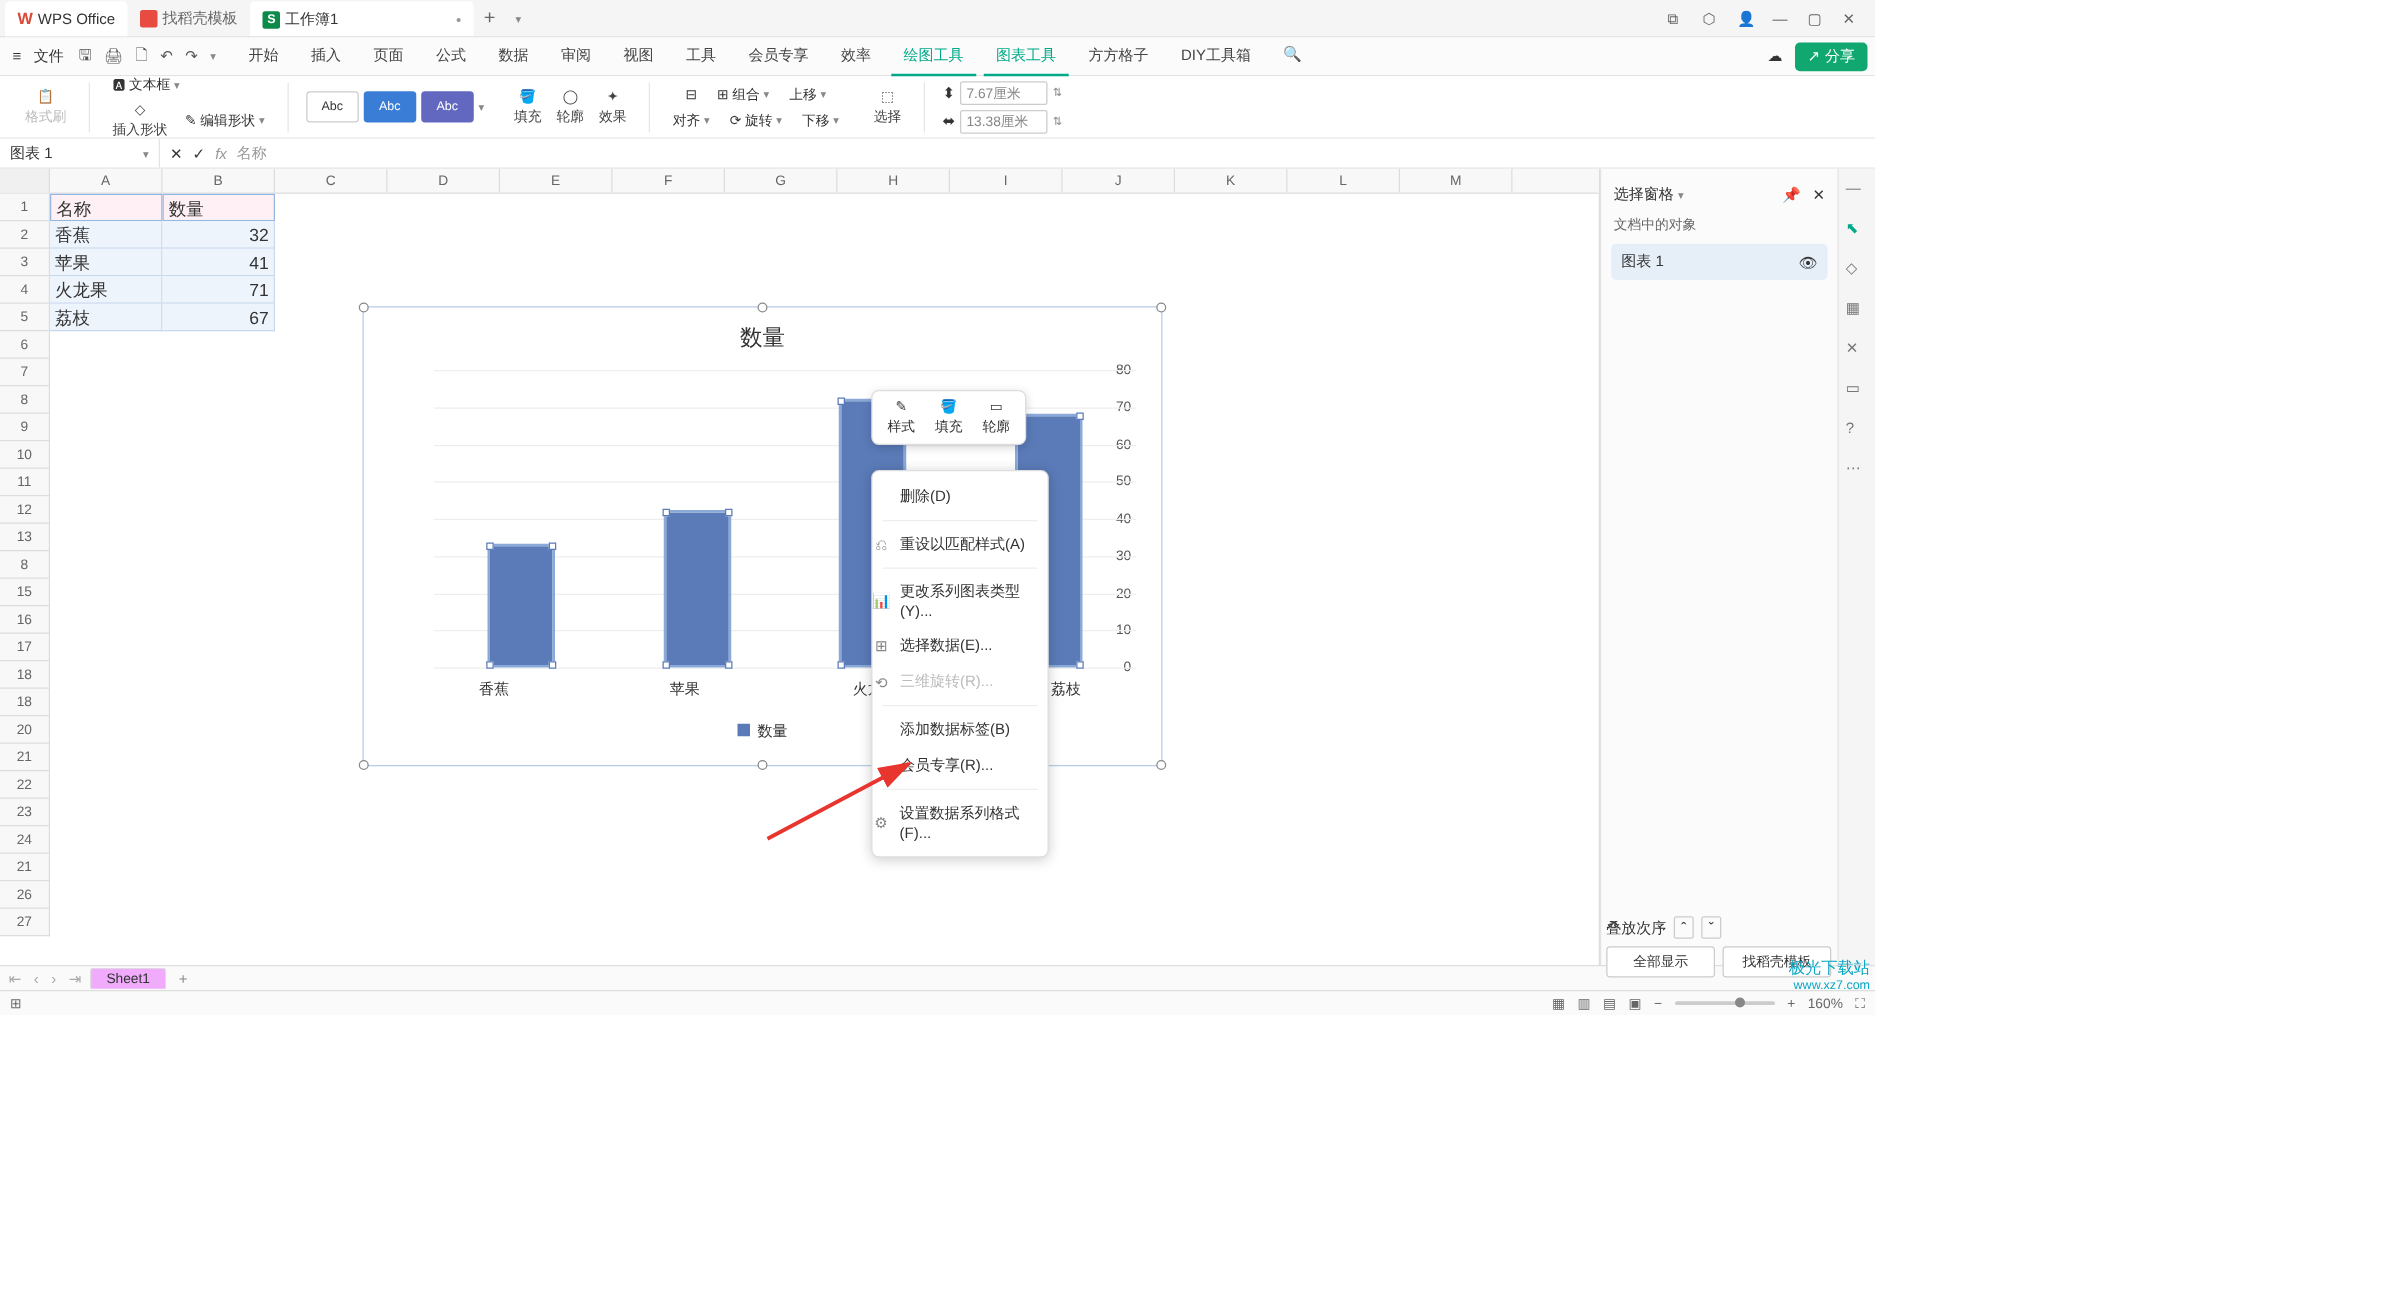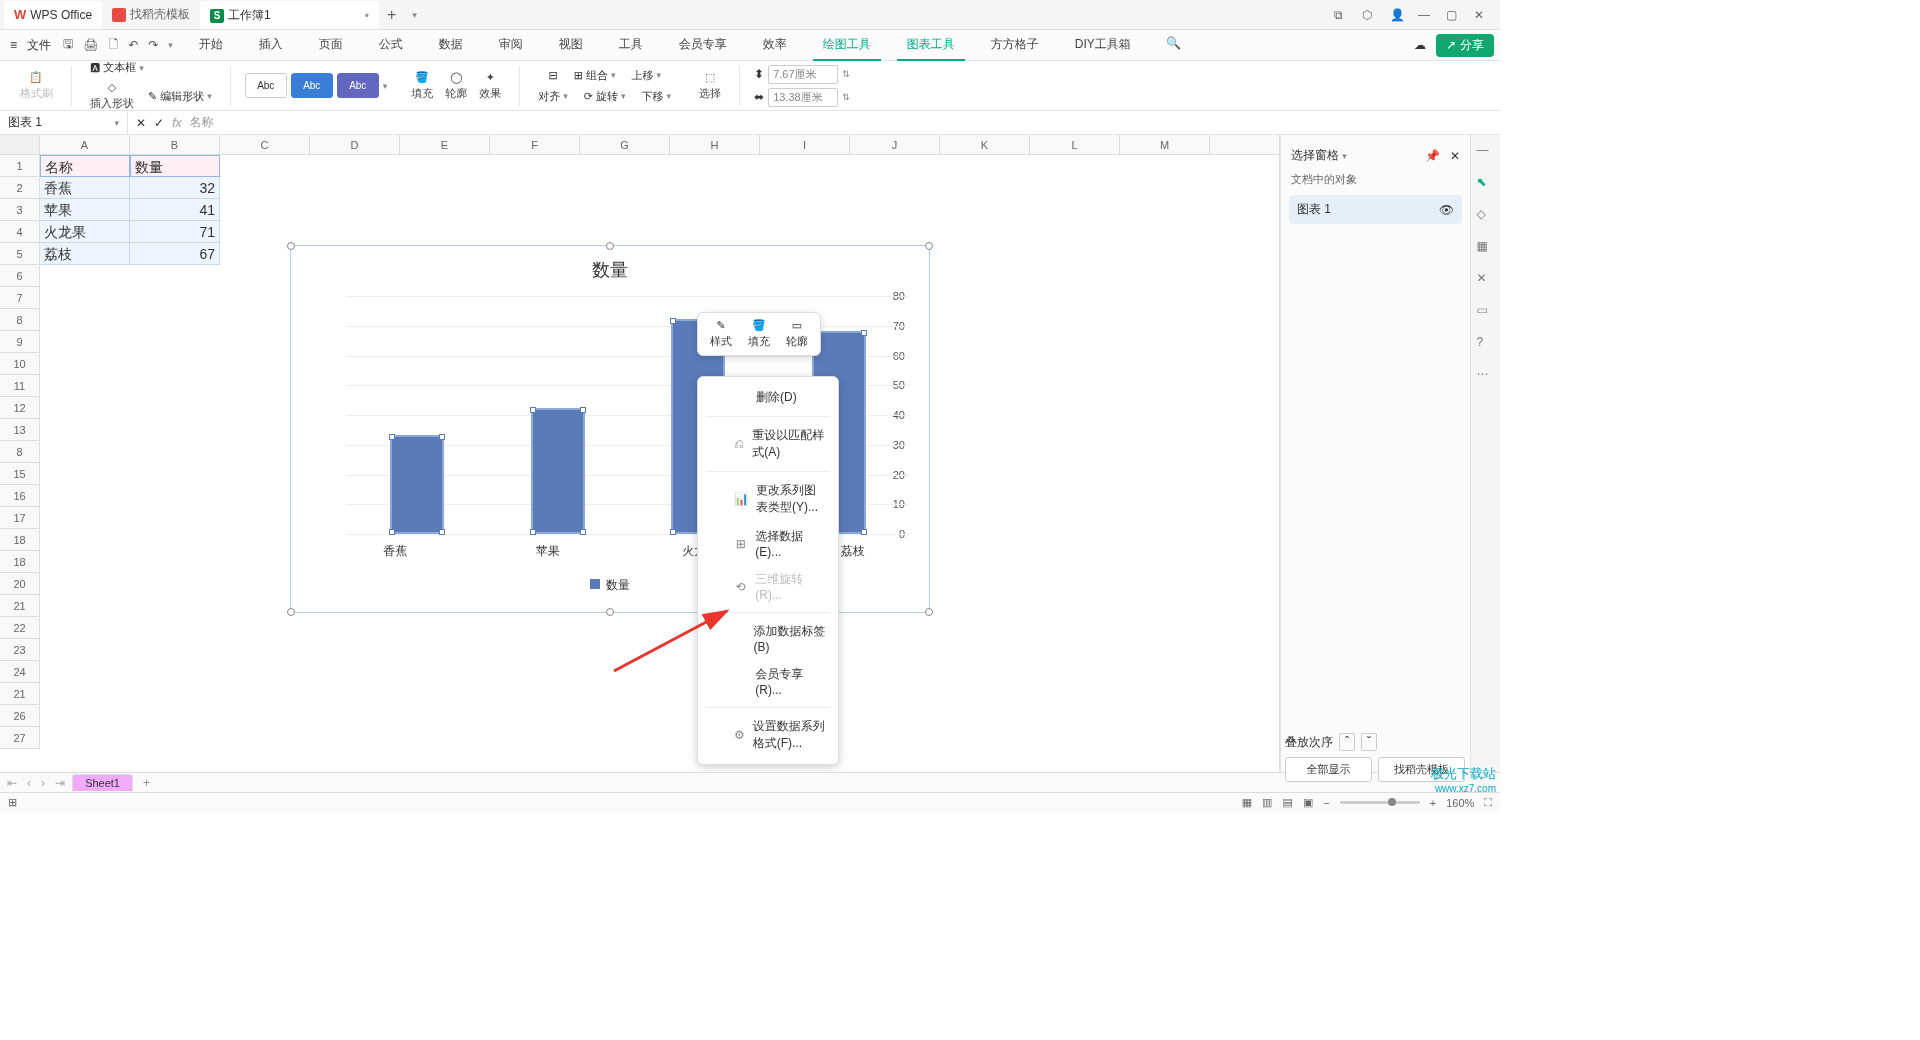--- a/index.html
+++ b/index.html
@@ -13,21 +13,21 @@
 .doc-icon{width:14px;height:14px;background:#0c8a4a;color:#fff;border-radius:2px;display:inline-flex;align-items:center;justify-content:center;font-size:10px;font-weight:bold;}
 .tab-close{color:#999;margin-left:8px;}
 .add-tab{color:#666;padding:0 8px;font-size:16px;}
 .titlebar-right{margin-left:auto;display:flex;align-items:center;gap:14px;padding-right:8px;}
 .win-btn{width:14px;height:14px;display:inline-block;color:#666;}
 .menubar{height:31px;display:flex;align-items:center;padding:0 6px;border-bottom:1px solid #e3e3e3;background:#fbfbfb;}
 .hamburger{padding:0 4px;}
 .file-btn{padding:0 6px;}
 .qat{display:flex;gap:10px;padding:0 6px;align-items:center;color:#555;}
 .qat span{cursor:pointer;}
-.menu-tabs{display:flex;gap:16px;margin-left:10px;}
+.menu-tabs{display:flex;gap:6px;margin-left:10px;}
 .menu-tab{padding:6px 10px;color:#444;cursor:pointer;}
 .menu-tab.active{color:#0a8;border-bottom:2px solid #0a8;}
 .menubar-right{margin-left:auto;display:flex;gap:10px;align-items:center;}
 .share-btn{background:#10a870;color:#fff;padding:3px 10px;border-radius:4px;display:flex;align-items:center;gap:4px;}
 .ribbon{height:50px;display:flex;align-items:center;padding:6px 10px;gap:8px;border-bottom:1px solid #e3e3e3;background:#fff;}
 .rib-group{display:flex;align-items:center;gap:4px;padding:0 6px;}
 .rib-sep{width:1px;height:40px;background:#e6e6e6;}
 .rib-btn{display:flex;flex-direction:column;align-items:center;gap:2px;padding:2px 4px;color:#444;font-size:11px;}
 .rib-btn.disabled{color:#bbb;}
 .rib-small{display:flex;align-items:center;gap:3px;font-size:11px;padding:2px 4px;}
@@ -63,21 +63,21 @@
 .bar{position:absolute;bottom:0;width:50px;background:#5a7bb8;}
 .bar.sel{outline:2px solid #8aa9d8;}
 .bar-handle{position:absolute;width:6px;height:6px;background:#fff;border:1px solid #5a7bb8;}
 .x-labels{position:absolute;left:28px;right:0;bottom:52px;display:flex;}
 .x-lab{flex:1;text-align:center;font-size:12px;}
 .legend{position:absolute;bottom:18px;left:0;right:0;text-align:center;font-size:12px;}
 .legend-sq{display:inline-block;width:10px;height:10px;background:#5a7bb8;margin-right:6px;}
 .mini-toolbar{position:absolute;left:406px;top:66px;background:#fff;border:1px solid #ddd;border-radius:6px;box-shadow:0 2px 8px rgba(0,0,0,0.15);display:flex;padding:4px 8px;gap:8px;}
 .mini-btn{display:flex;flex-direction:column;align-items:center;font-size:11px;gap:2px;padding:2px 4px;}
 .context-menu{position:absolute;left:406px;top:130px;width:142px;background:#fff;border:1px solid #ddd;border-radius:6px;box-shadow:0 2px 10px rgba(0,0,0,0.2);padding:6px 0;}
-.cm-item{padding:6px 12px;font-size:12px;display:flex;align-items:center;gap:8px;cursor:pointer;margin-left:24px;}
+.cm-item{padding:6px 0;font-size:12px;display:flex;align-items:center;gap:8px;cursor:pointer;}
 .cm-item.disabled{color:#bbb;}
 .cm-sep{height:1px;background:#eee;margin:4px 8px;}
 .cm-icon{width:14px;display:inline-block;text-align:center;color:#888;}
 .arrow-annot{position:absolute;left:318px;top:360px;pointer-events:none;}
 .sel-pane{width:190px;background:#fbfbfb;border-left:1px solid #e3e3e3;padding:8px;}
 .sel-title{display:flex;align-items:center;justify-content:space-between;padding:4px 2px;font-size:12px;}
 .sel-sub{font-size:11px;color:#666;padding:4px 2px;}
 .sel-item{background:#e6eef8;border-radius:4px;padding:6px 8px;margin-top:4px;display:flex;justify-content:space-between;align-items:center;font-size:12px;}
 .sel-bottom{position:absolute;bottom:30px;right:35px;width:180px;}
 .sel-order{display:flex;align-items:center;gap:6px;font-size:12px;padding:6px 0;}

